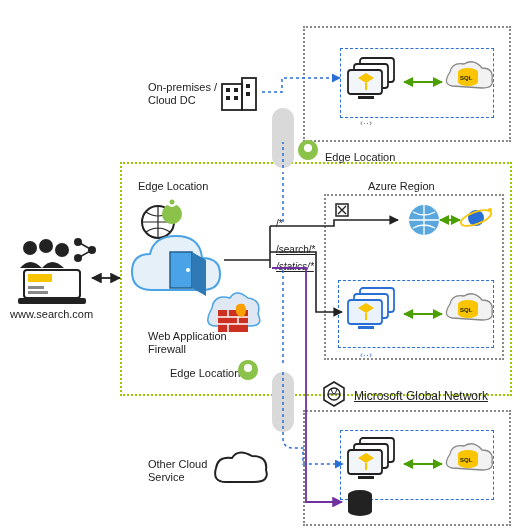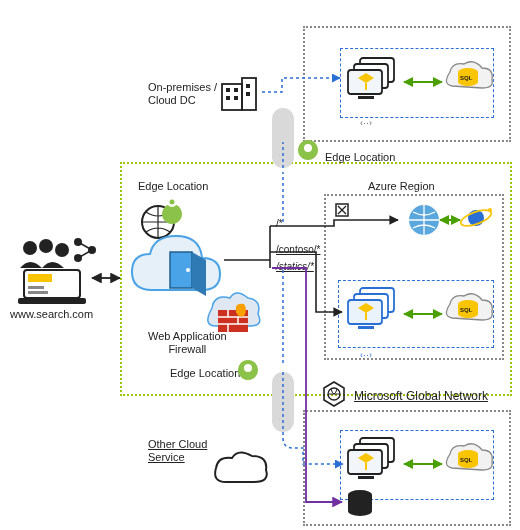--- a/index.html
+++ b/index.html
@@ -66,36 +66,36 @@
 Cloud DC</div>
 
 <div class="label" style="left:138px; top:180px;">Edge Location</div>
 
 <div class="label" style="left:325px; top:151px;">Edge Location</div>
 
 <div class="label" style="left:170px; top:367px;">Edge Location</div>
 
 <div class="label" style="left:331px; top:180px;margin-left:37px;">Azure Region</div>
 
-<div class="label" style="left:148px; top:330px; white-space:pre-line; text-align:center;">Web Application
+<div class="label" style="left:148px; top:330px; white-space:pre-line; ">Web Application
 Firewall</div>
 
 <div class="label" style="left:354px; top:390px; font-size:12px;text-decoration:underline;">Microsoft Global Network</div>
 
-<div class="label" style="left:148px; top:438px; white-space:pre-line;text-decoration:underline;">Other Cloud
+<div class="label" style="left:148px; top:458px; white-space:pre-line;">Other Cloud
 Service</div>
 
 <div class="label" style="left:10px; top:308px;">www.search.com</div>
 
 <div class="label vert" style="left:280px; top:156px;">Internet</div>
 
 <div class="label vert" style="left:280px; top:420px;">Internet</div>
 
 <div class="label" style="left:276px; top:218px; font-size:10px;">/*</div>
-<div class="label" style="left:276px; top:244px; font-size:10px; text-decoration:underline;">/contoso/*</div>
+<div class="label" style="left:276px; top:244px; font-size:10px; text-decoration:underline;">/search/*</div>
 <div class="label" style="left:276px; top:261px; font-size:10px; text-decoration:underline;font-style:italic;">/statics/*</div>
 
 <svg class="diagram" viewBox="0 0 520 530">
 
   <defs>
     <marker id="arrBlack" viewBox="0 0 10 10" refX="9" refY="5" markerWidth="6" markerHeight="6" orient="auto">
       <path d="M0,0 L10,5 L0,10 z" fill="#222"></path>
     </marker>
     <marker id="arrBlue" viewBox="0 0 10 10" refX="9" refY="5" markerWidth="6" markerHeight="6" orient="auto">
       <path d="M0,0 L10,5 L0,10 z" fill="#2a6fd6"></path>

